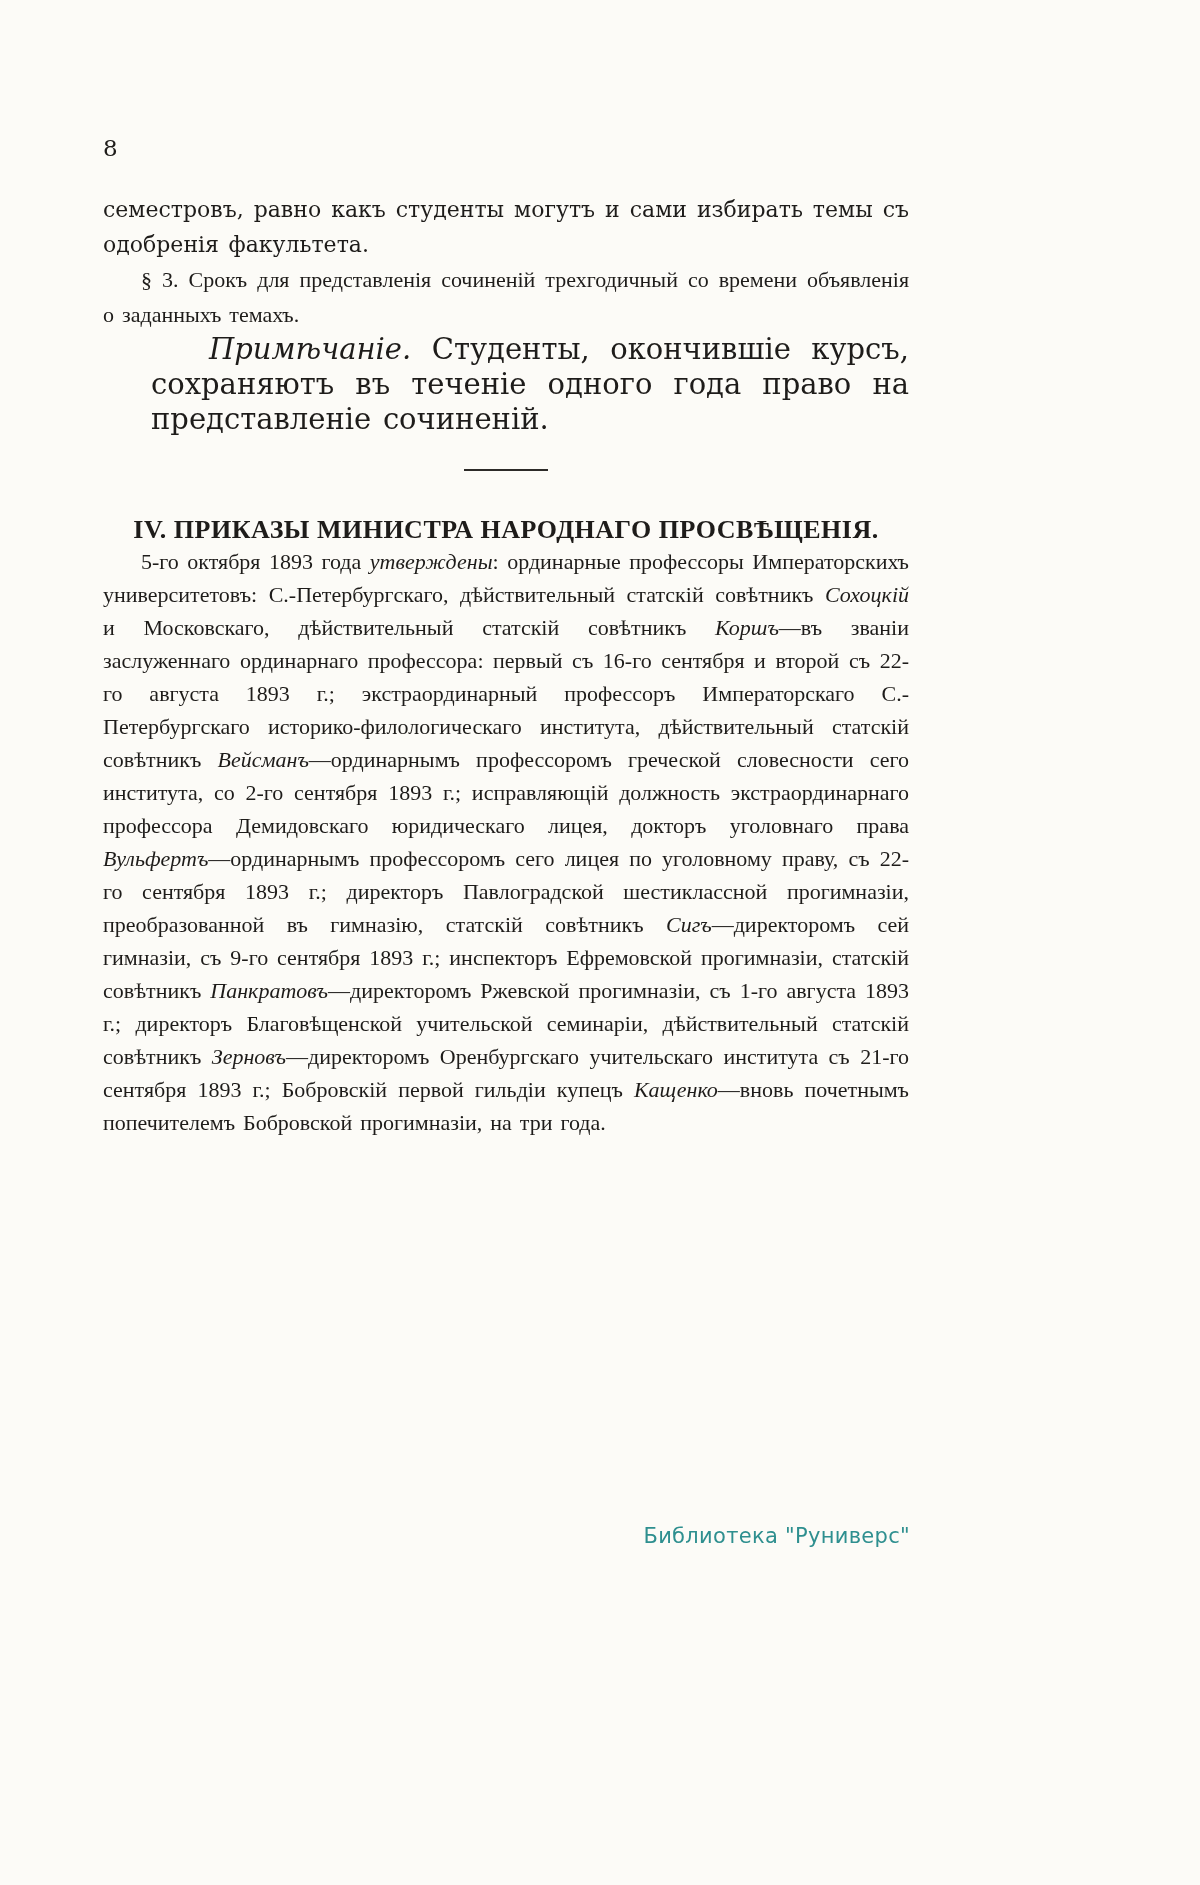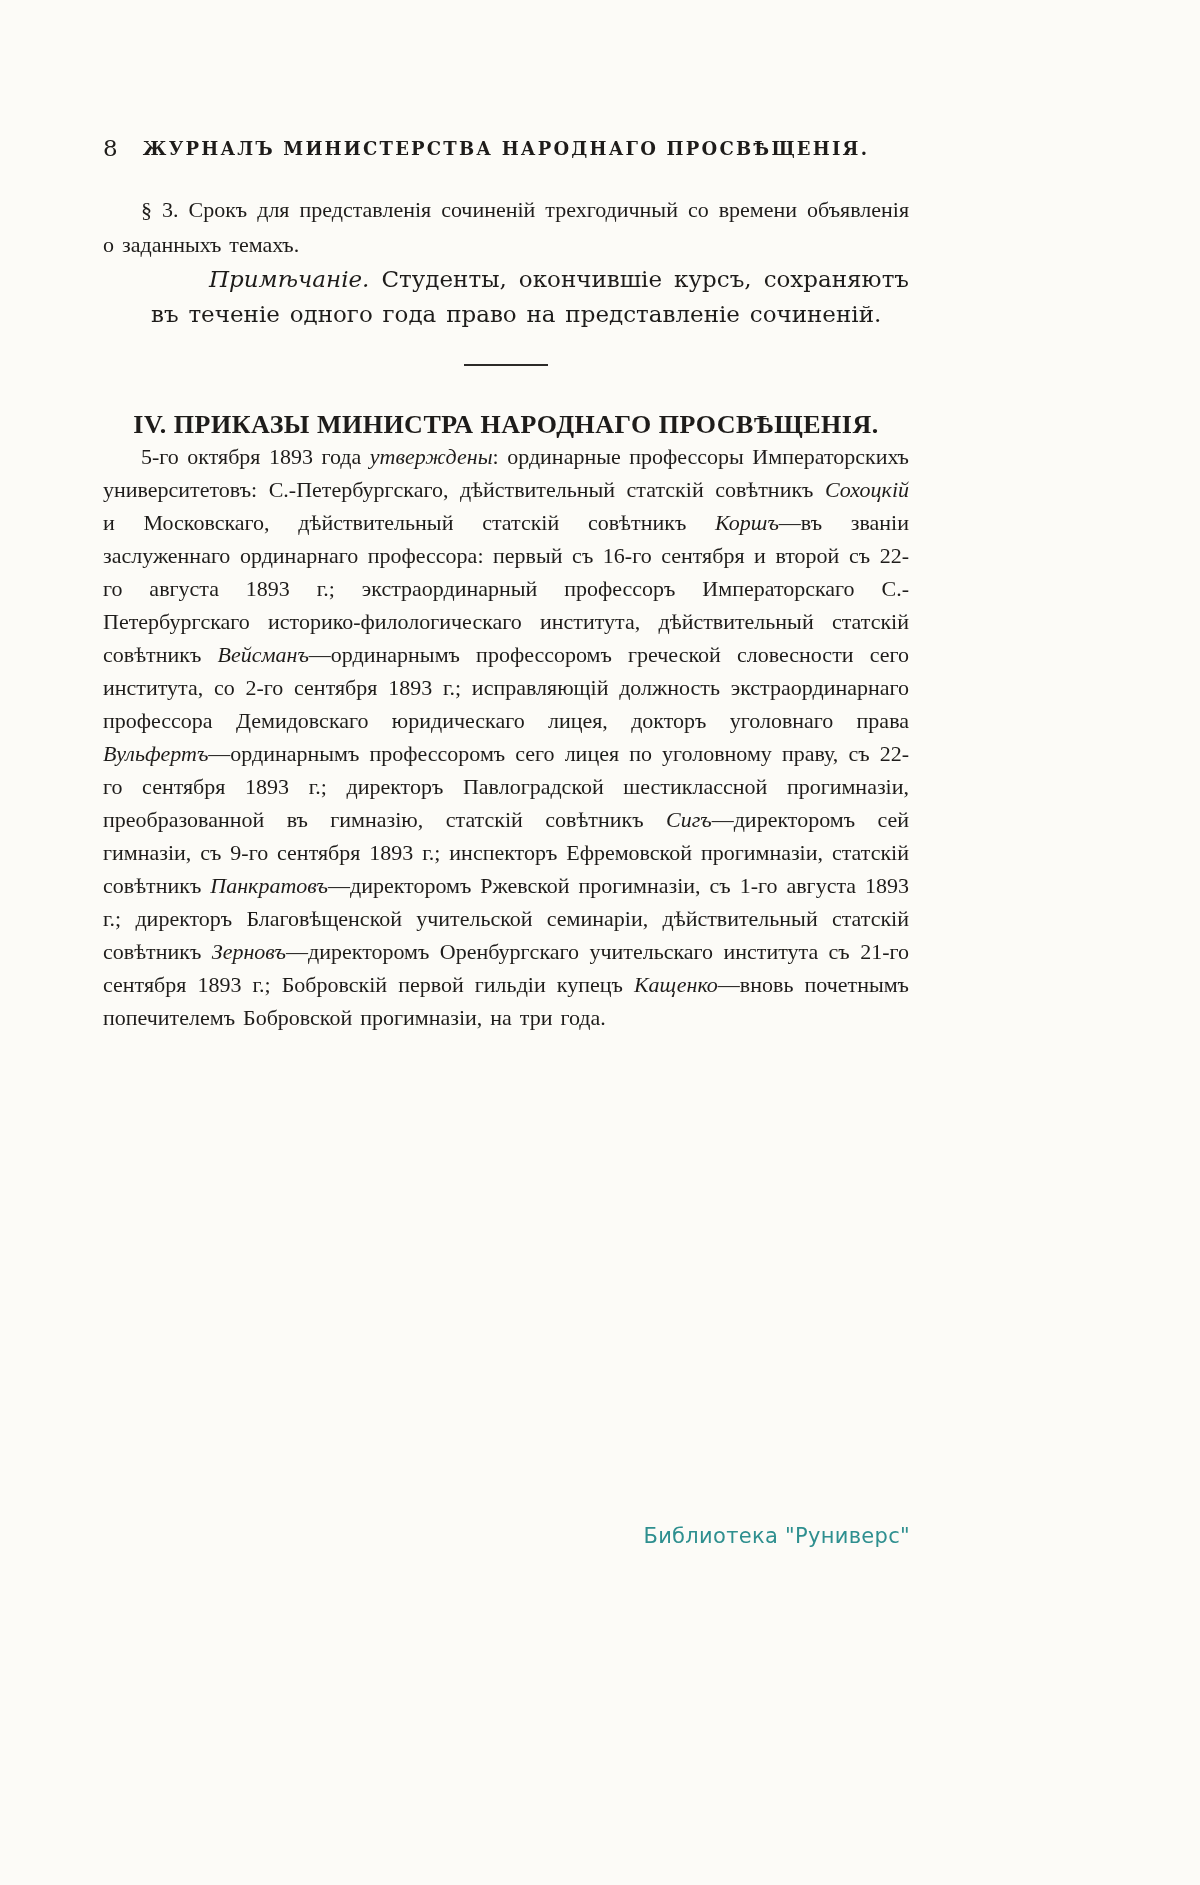--- a/index.html
+++ b/index.html
@@ -49,21 +49,21 @@
     word-spacing: 2.5px;
   }
   .body-text p.indent,
   .orders p.indent {
     text-indent: 38px;
     font-family: Liberation Serif, serif;
   }
   .body-text p.note {
     margin-left: 48px;
     text-indent: 58px;
-    font-size: 23px;
+    font-size: 29px;
   }
   .it {
     font-style: italic;
   }
   .divider {
     width: 84px;
     height: 0;
     border-top: 2px solid #2c2a28;
     margin: 32px auto 0 auto;
   }
@@ -91,24 +91,24 @@
   }
 </style>
 </head>
 <body>
 
 <div class="page">
   <div class="text-block">
 
     <div class="running-header">
       <span class="page-number">8</span>
-      <span class="header-title">ЖУРНАЛЪ МИНИСТЕРСТВА НАРОДНАГО ПРОСВѢЩЕНІЯ.</span>
     </div>
 
     <div class="body-text">
+        <p class="plain"><span>семестровъ, равно какъ студенты могутъ и сами избирать темы съ одобренія факультета.</span></p>
         <p class="indent"><span>§ 3. Срокъ для представленія сочиненій трехгодичный со времени объявленія о заданныхъ темахъ.</span></p>
         <p class="note"><span class="it">Примѣчаніе.</span><span> Студенты, окончившіе курсъ, сохраняютъ въ теченіе одного года право на представленіе сочиненій.</span></p>
       </div>
 
     <div class="divider"></div>
 
     <h2 class="section-heading">IV. ПРИКАЗЫ МИНИСТРА НАРОДНАГО ПРОСВѢЩЕНІЯ.</h2>
 
     <div class="orders">
         <p class="indent"><span>5-го октября 1893 года </span><span class="it">утверждены</span><span>: ординарные профессоры Императорскихъ университетовъ: С.-Петербургскаго, дѣйствительный статскій совѣтникъ </span><span class="it">Сохоцкій</span><span> и Московскаго, дѣйствительный статскій совѣтникъ </span><span class="it">Коршъ</span><span>—въ званіи заслуженнаго ординарнаго профессора: первый съ 16-го сентября и второй съ 22-го августа 1893 г.; экстраординарный профессоръ Императорскаго С.-Петербургскаго историко-филологическаго института, дѣйствительный статскій совѣтникъ </span><span class="it">Вейсманъ</span><span>—ординарнымъ профессоромъ греческой словесности сего института, со 2-го сентября 1893 г.; исправляющій должность экстраординарнаго профессора Демидовскаго юридическаго лицея, докторъ уголовнаго права </span><span class="it">Вульфертъ</span><span>—ординарнымъ профессоромъ сего лицея по уголовному праву, съ 22-го сентября 1893 г.; директоръ Павлоградской шестиклассной прогимназіи, преобразованной въ гимназію, статскій совѣтникъ </span><span class="it">Сигъ</span><span>—директоромъ сей гимназіи, съ 9-го сентября 1893 г.; инспекторъ Ефремовской прогимназіи, статскій совѣтникъ </span><span class="it">Панкратовъ</span><span>—директоромъ Ржевской прогимназіи, съ 1-го августа 1893 г.; директоръ Благовѣщенской учительской семинаріи, дѣйствительный статскій совѣтникъ </span><span class="it">Зерновъ</span><span>—директоромъ Оренбургскаго учительскаго института съ 21-го сентября 1893 г.; Бобровскій первой гильдіи купецъ </span><span class="it">Кащенко</span><span>—вновь почетнымъ попечителемъ Бобровской прогимназіи, на три года.</span></p>

